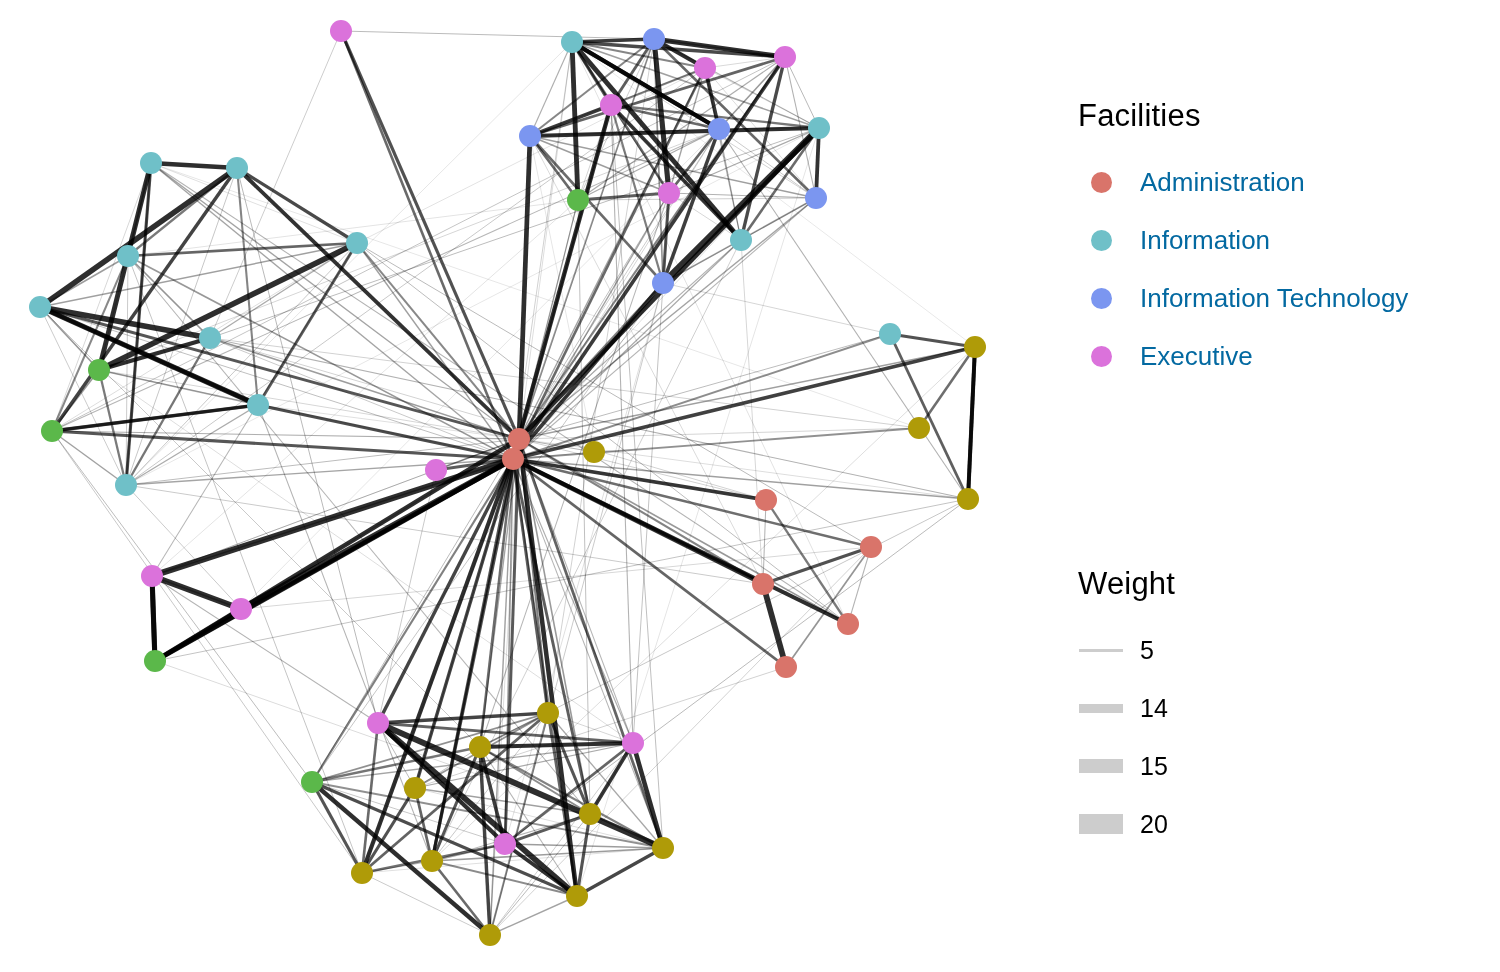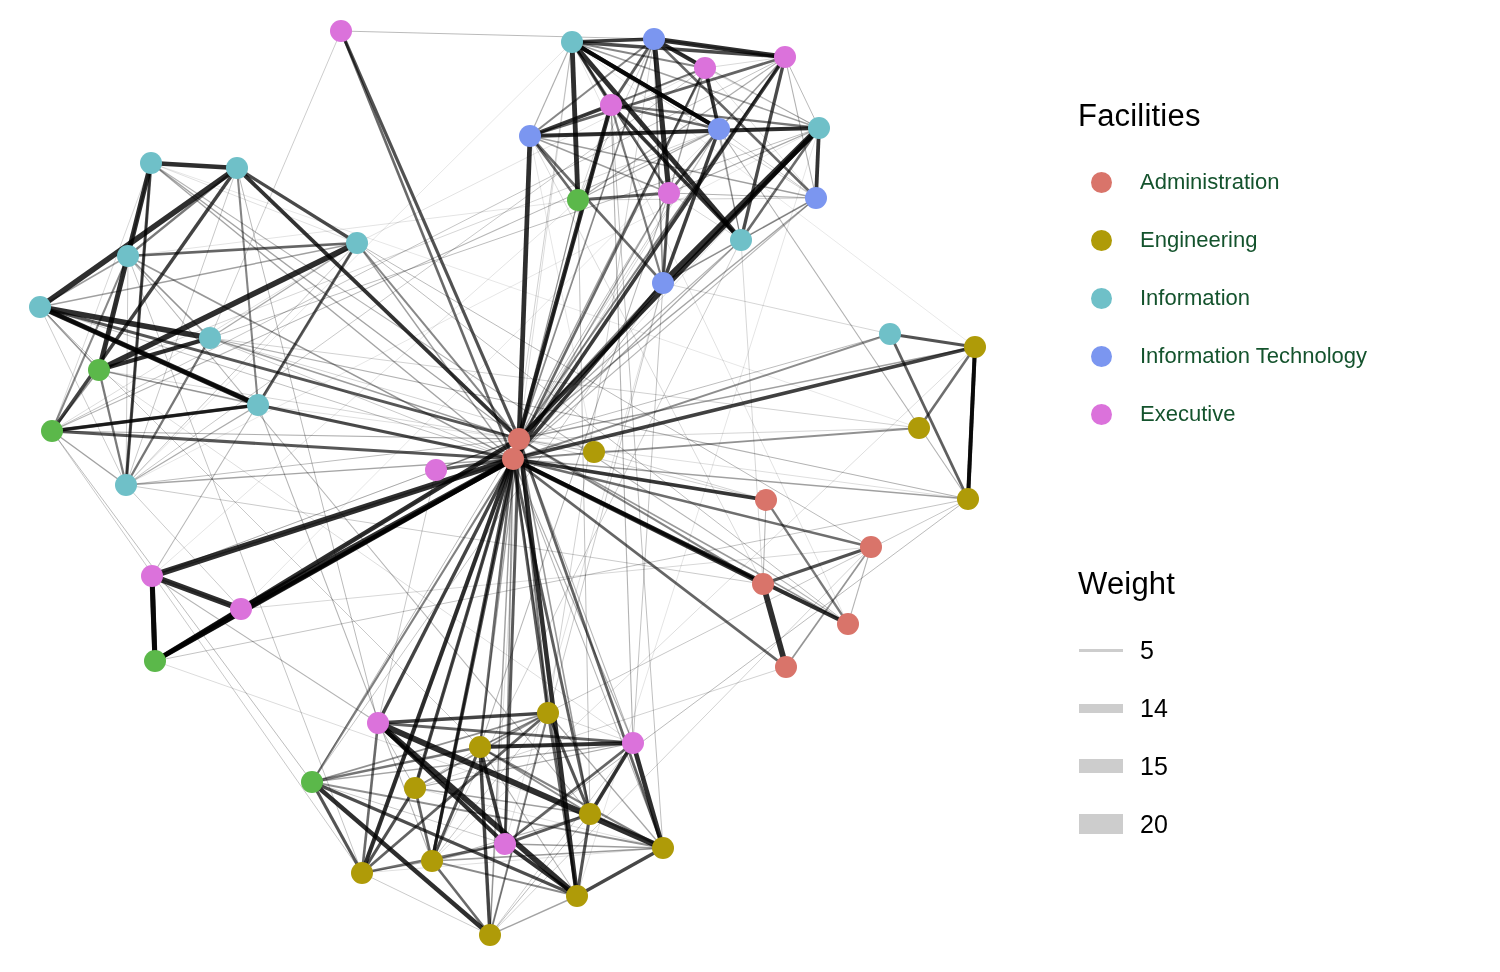--- a/index.html
+++ b/index.html
@@ -26,21 +26,21 @@
   .legend-rows{display:flex;flex-direction:column;}
   .legend-row{
     display:flex;align-items:center;height:58px;
   }
   .key-box{
     width:46px;min-width:46px;height:46px;
     display:flex;align-items:center;justify-content:center;
   }
   .key-dot{width:21px;height:21px;border-radius:50%;display:block;}
   .legend-label{
-    font-size:22px;color:#14532d;white-space:nowrap;
+    font-size:26px;color:#0369a1;white-space:nowrap;
     margin-left:16px;line-height:1;
   }
   .weight-row{display:flex;align-items:center;height:58px;}
   .weight-key{
     width:46px;min-width:46px;height:46px;
     display:flex;align-items:center;justify-content:center;
   }
   .weight-bar{width:44px;background:#cdcdcd;display:block;}
   .weight-label{
     font-size:25px;color:#000;margin-left:16px;line-height:1;
@@ -465,26 +465,20 @@
       <div class="legend-title">Facilities</div>
       <div class="legend-rows" id="dept-rows">
           <div class="legend-row">
             <span class="key-box">
               <span class="key-dot" style="background: rgb(217, 116, 106);"></span>
             </span>
             <span class="legend-label">Administration</span>
           </div>
           <div class="legend-row">
             <span class="key-box">
-              <span class="key-dot" style="background: rgb(175, 155, 8);"></span>
-            </span>
-            <span class="legend-label">Engineering</span>
-          </div>
-          <div class="legend-row">
-            <span class="key-box">
               <span class="key-dot" style="background: rgb(111, 192, 200);"></span>
             </span>
             <span class="legend-label">Information</span>
           </div>
           <div class="legend-row">
             <span class="key-box">
               <span class="key-dot" style="background: rgb(123, 150, 240);"></span>
             </span>
             <span class="legend-label">Information Technology</span>
           </div>

